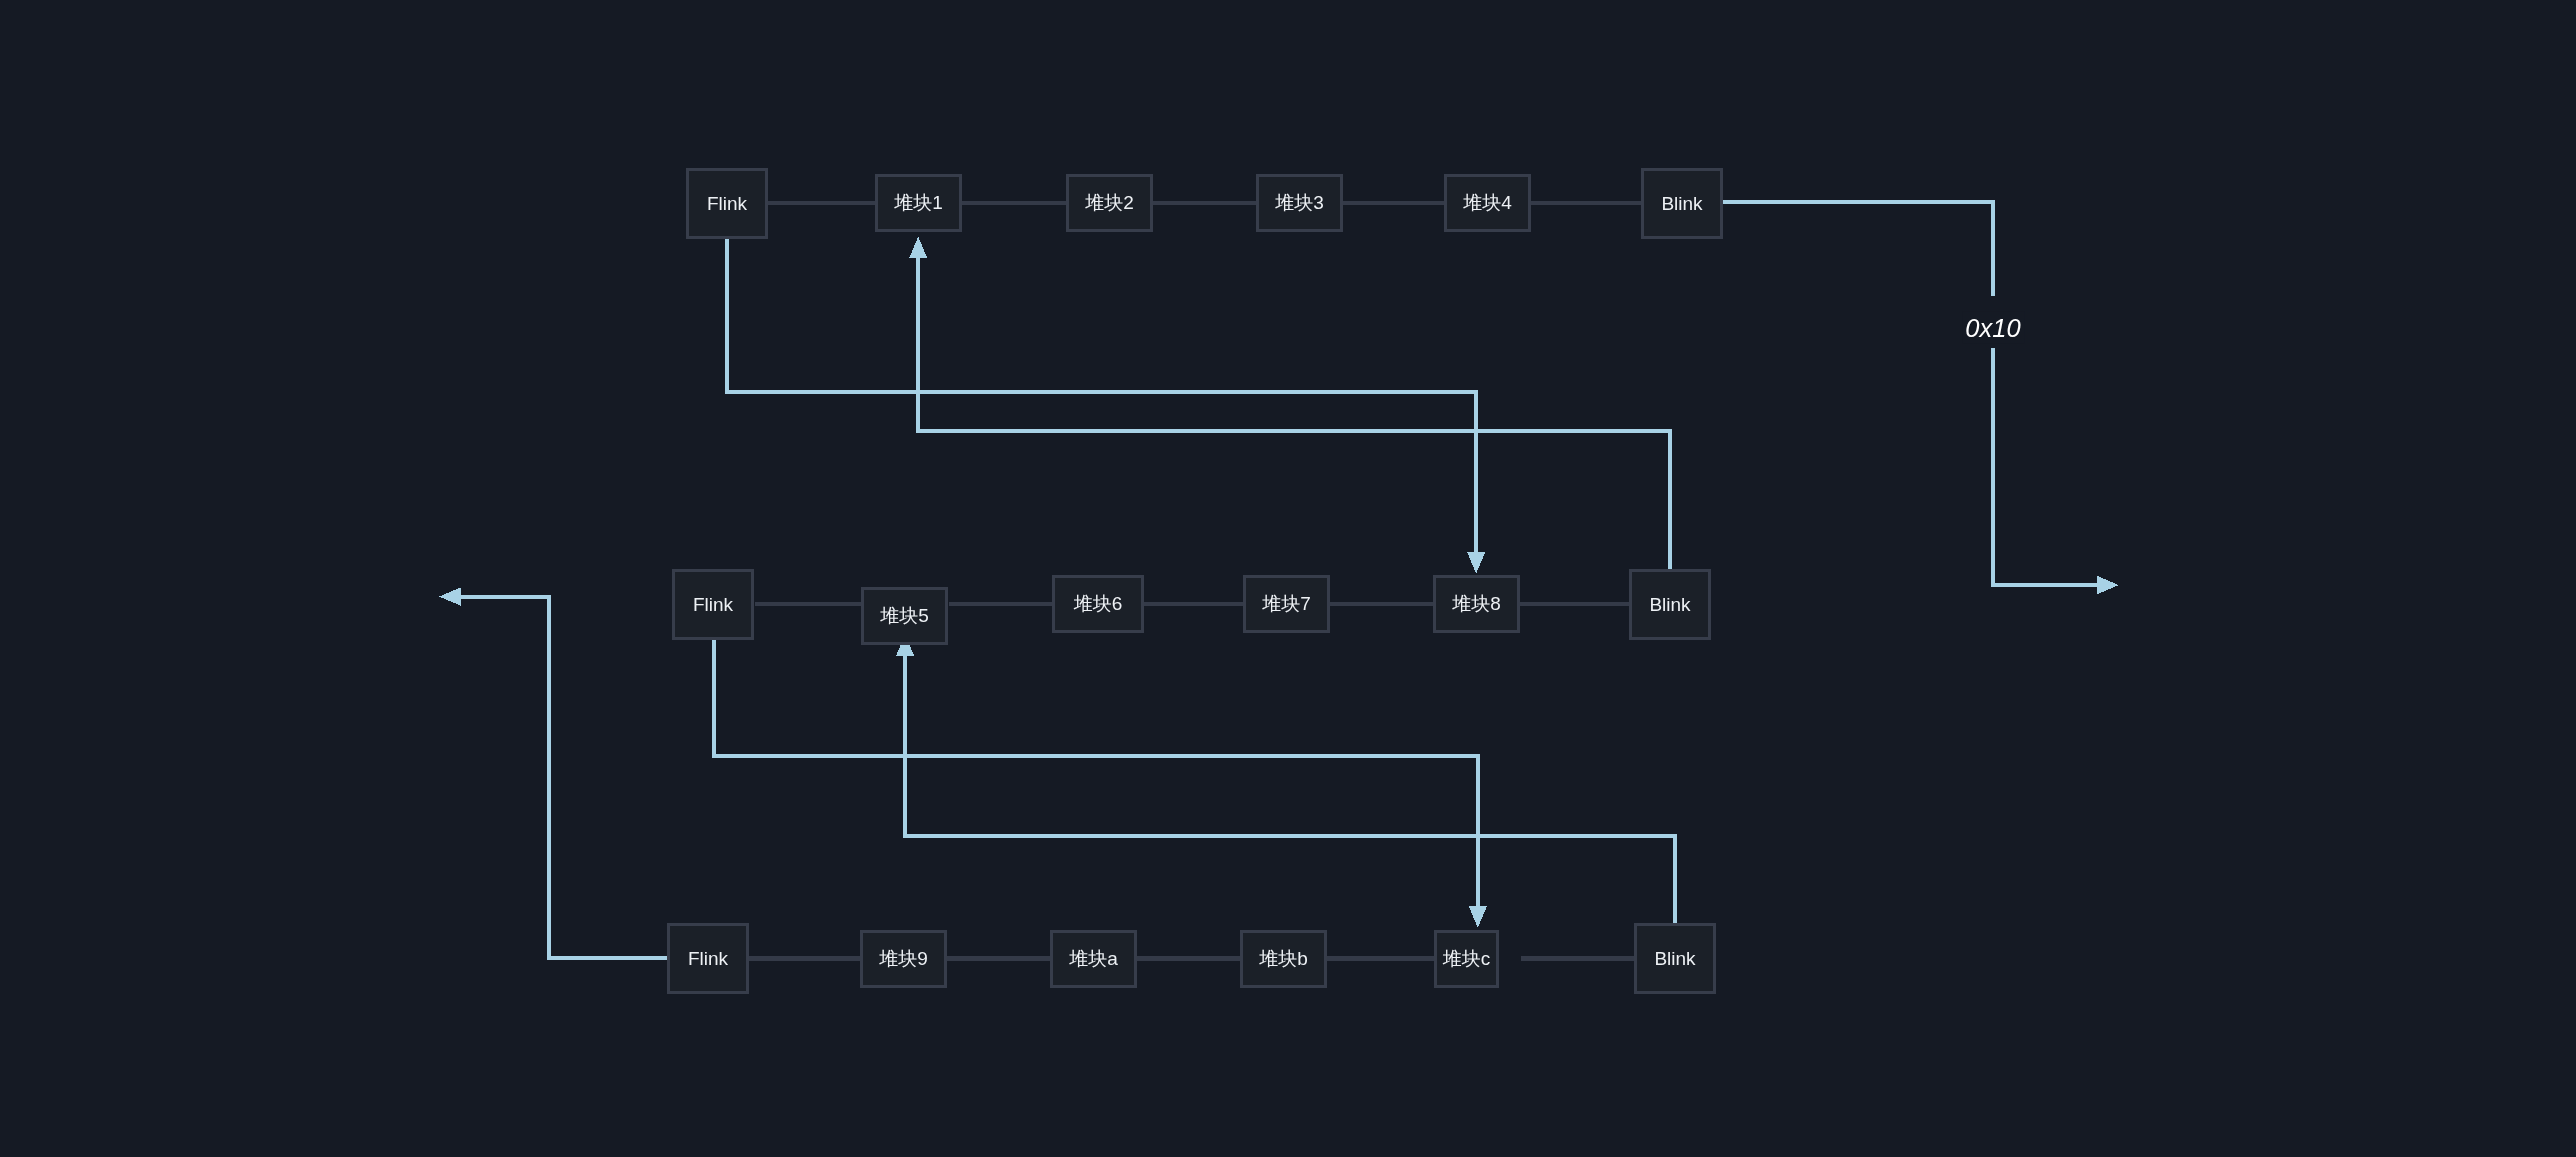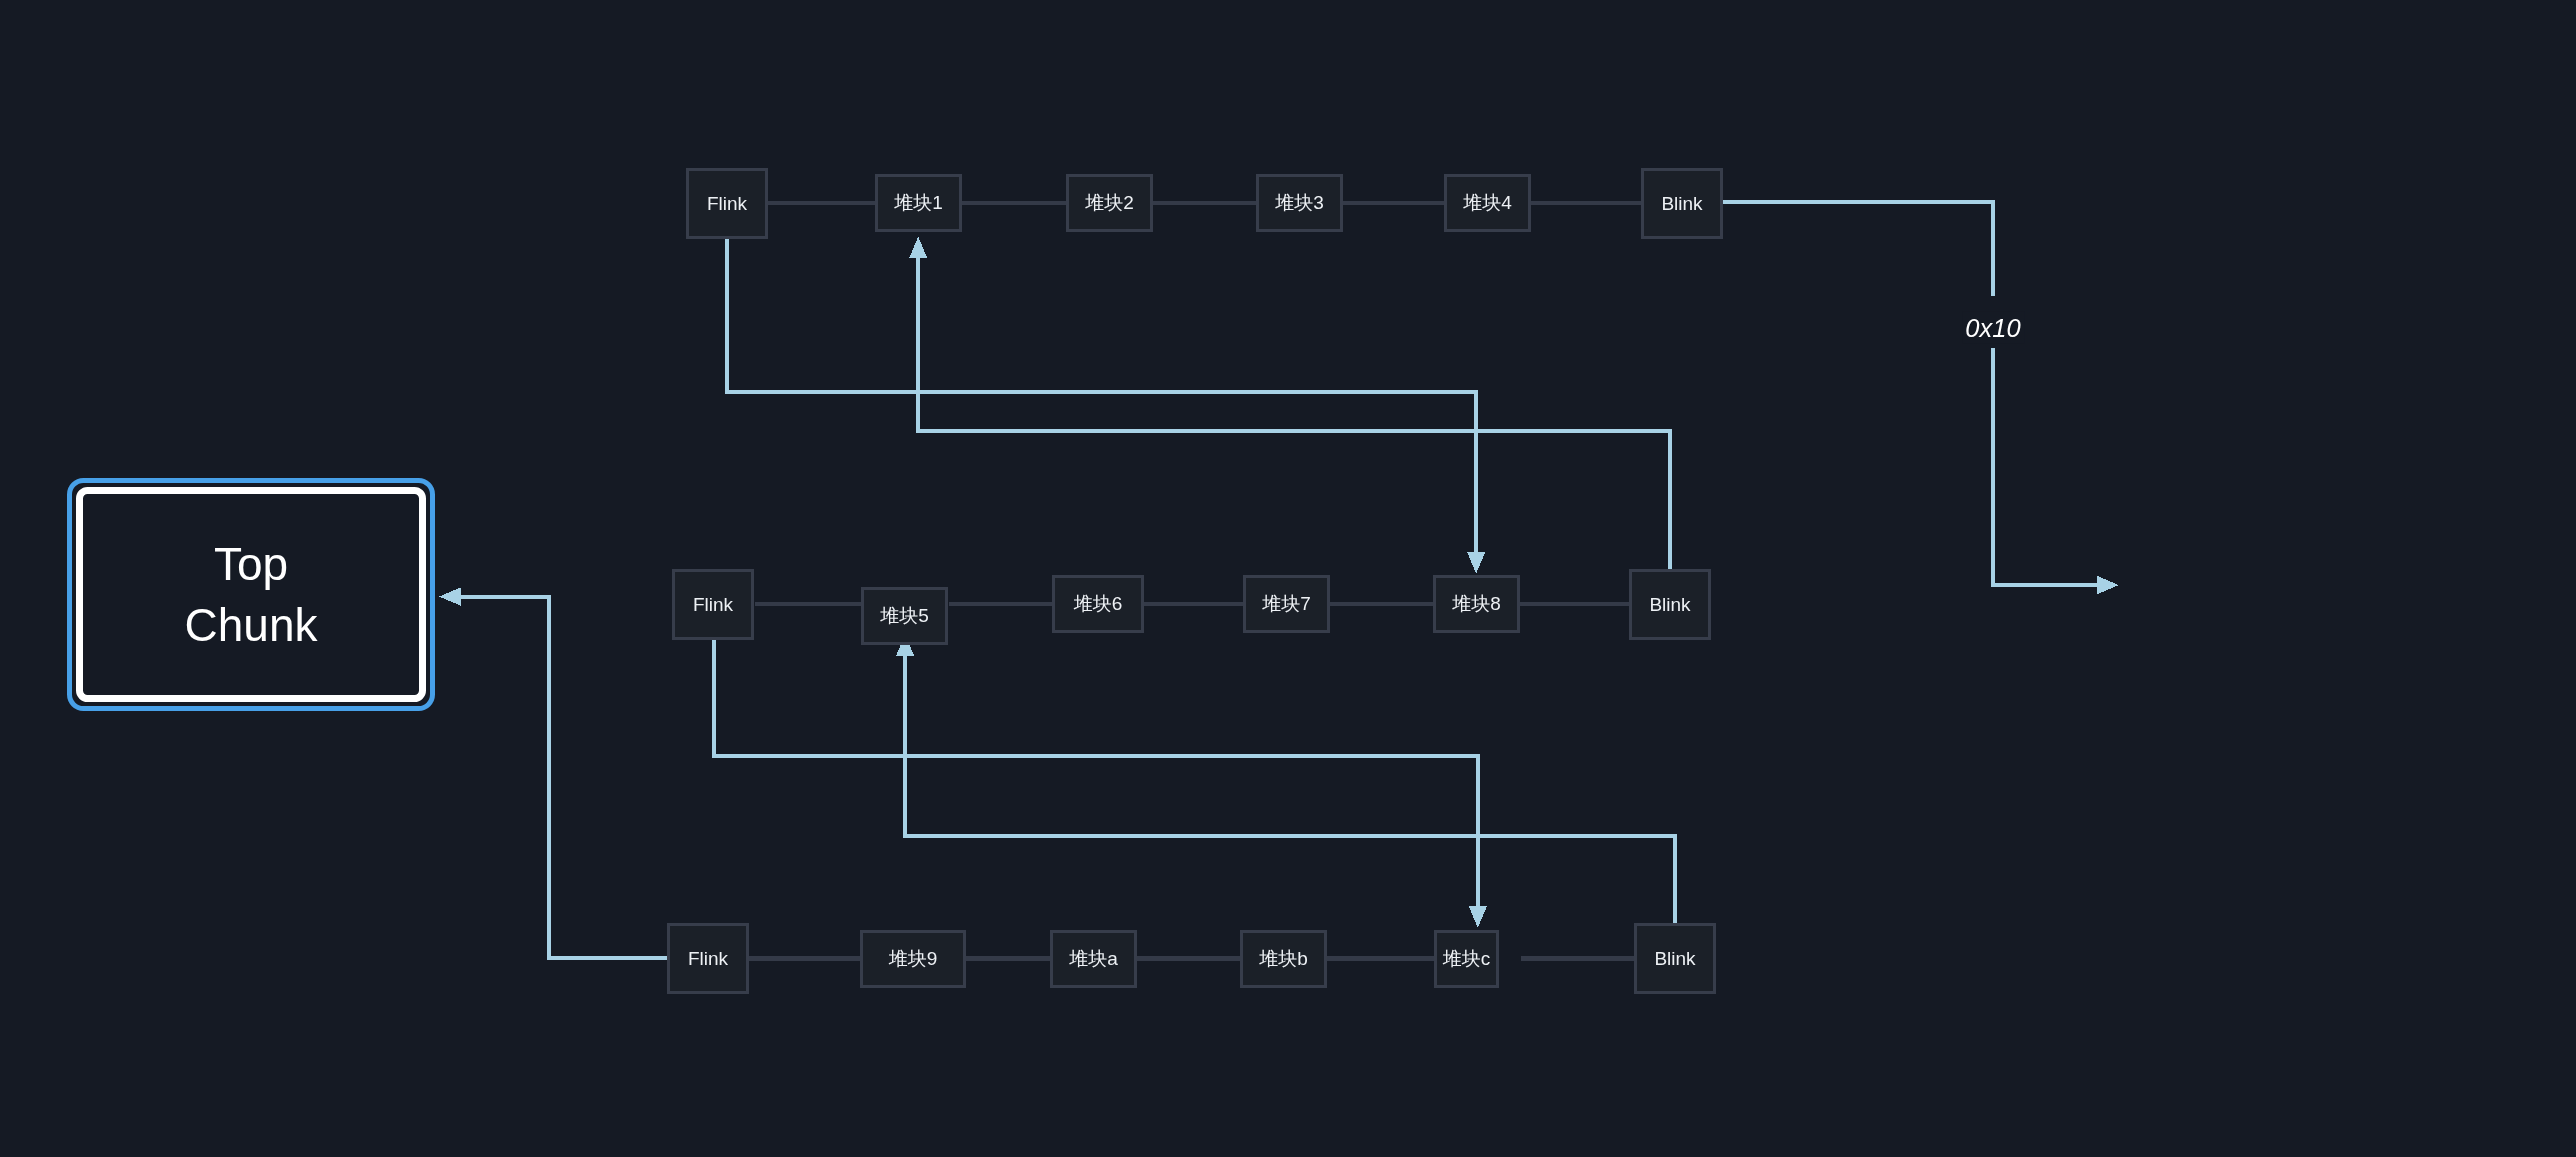--- a/index.html
+++ b/index.html
@@ -152,38 +152,34 @@
   <div class="node" style="left:1433px;top:575px;width:87px;height:58px">
     <span>堆块8</span>
   </div>
   <div class="node" style="left:1629px;top:569px;width:82px;height:71px">
     <span>Blink</span>
   </div>
 
   <div class="node" style="left:667px;top:923px;width:82px;height:71px">
     <span>Flink</span>
   </div>
-  <div class="node" style="left:860px;top:930px;width:106px;height:58px">
+  <div class="node" style="left:860px;top:930px;width:87px;height:58px">
     <span>堆块9</span>
   </div>
   <div class="node" style="left:1050px;top:930px;width:87px;height:58px">
     <span>堆块a</span>
   </div>
   <div class="node" style="left:1240px;top:930px;width:87px;height:58px">
     <span>堆块b</span>
   </div>
   <div class="node" style="left:1434px;top:930px;width:65px;height:58px">
     <span>堆块c</span>
   </div>
   <div class="node" style="left:1634px;top:923px;width:82px;height:71px">
     <span>Blink</span>
   </div>
 
-  <div class="bigbox-outer" style="left:67px;top:478px;width:368px;height:233px">
-    <div class="bigbox-inner">Top
-Chunk</div>
-  </div>
 
 
   <div class="edge-label" style="left:1993px;top:328px">0x10</div>
 
 </div>
 
 
 </body></html>

